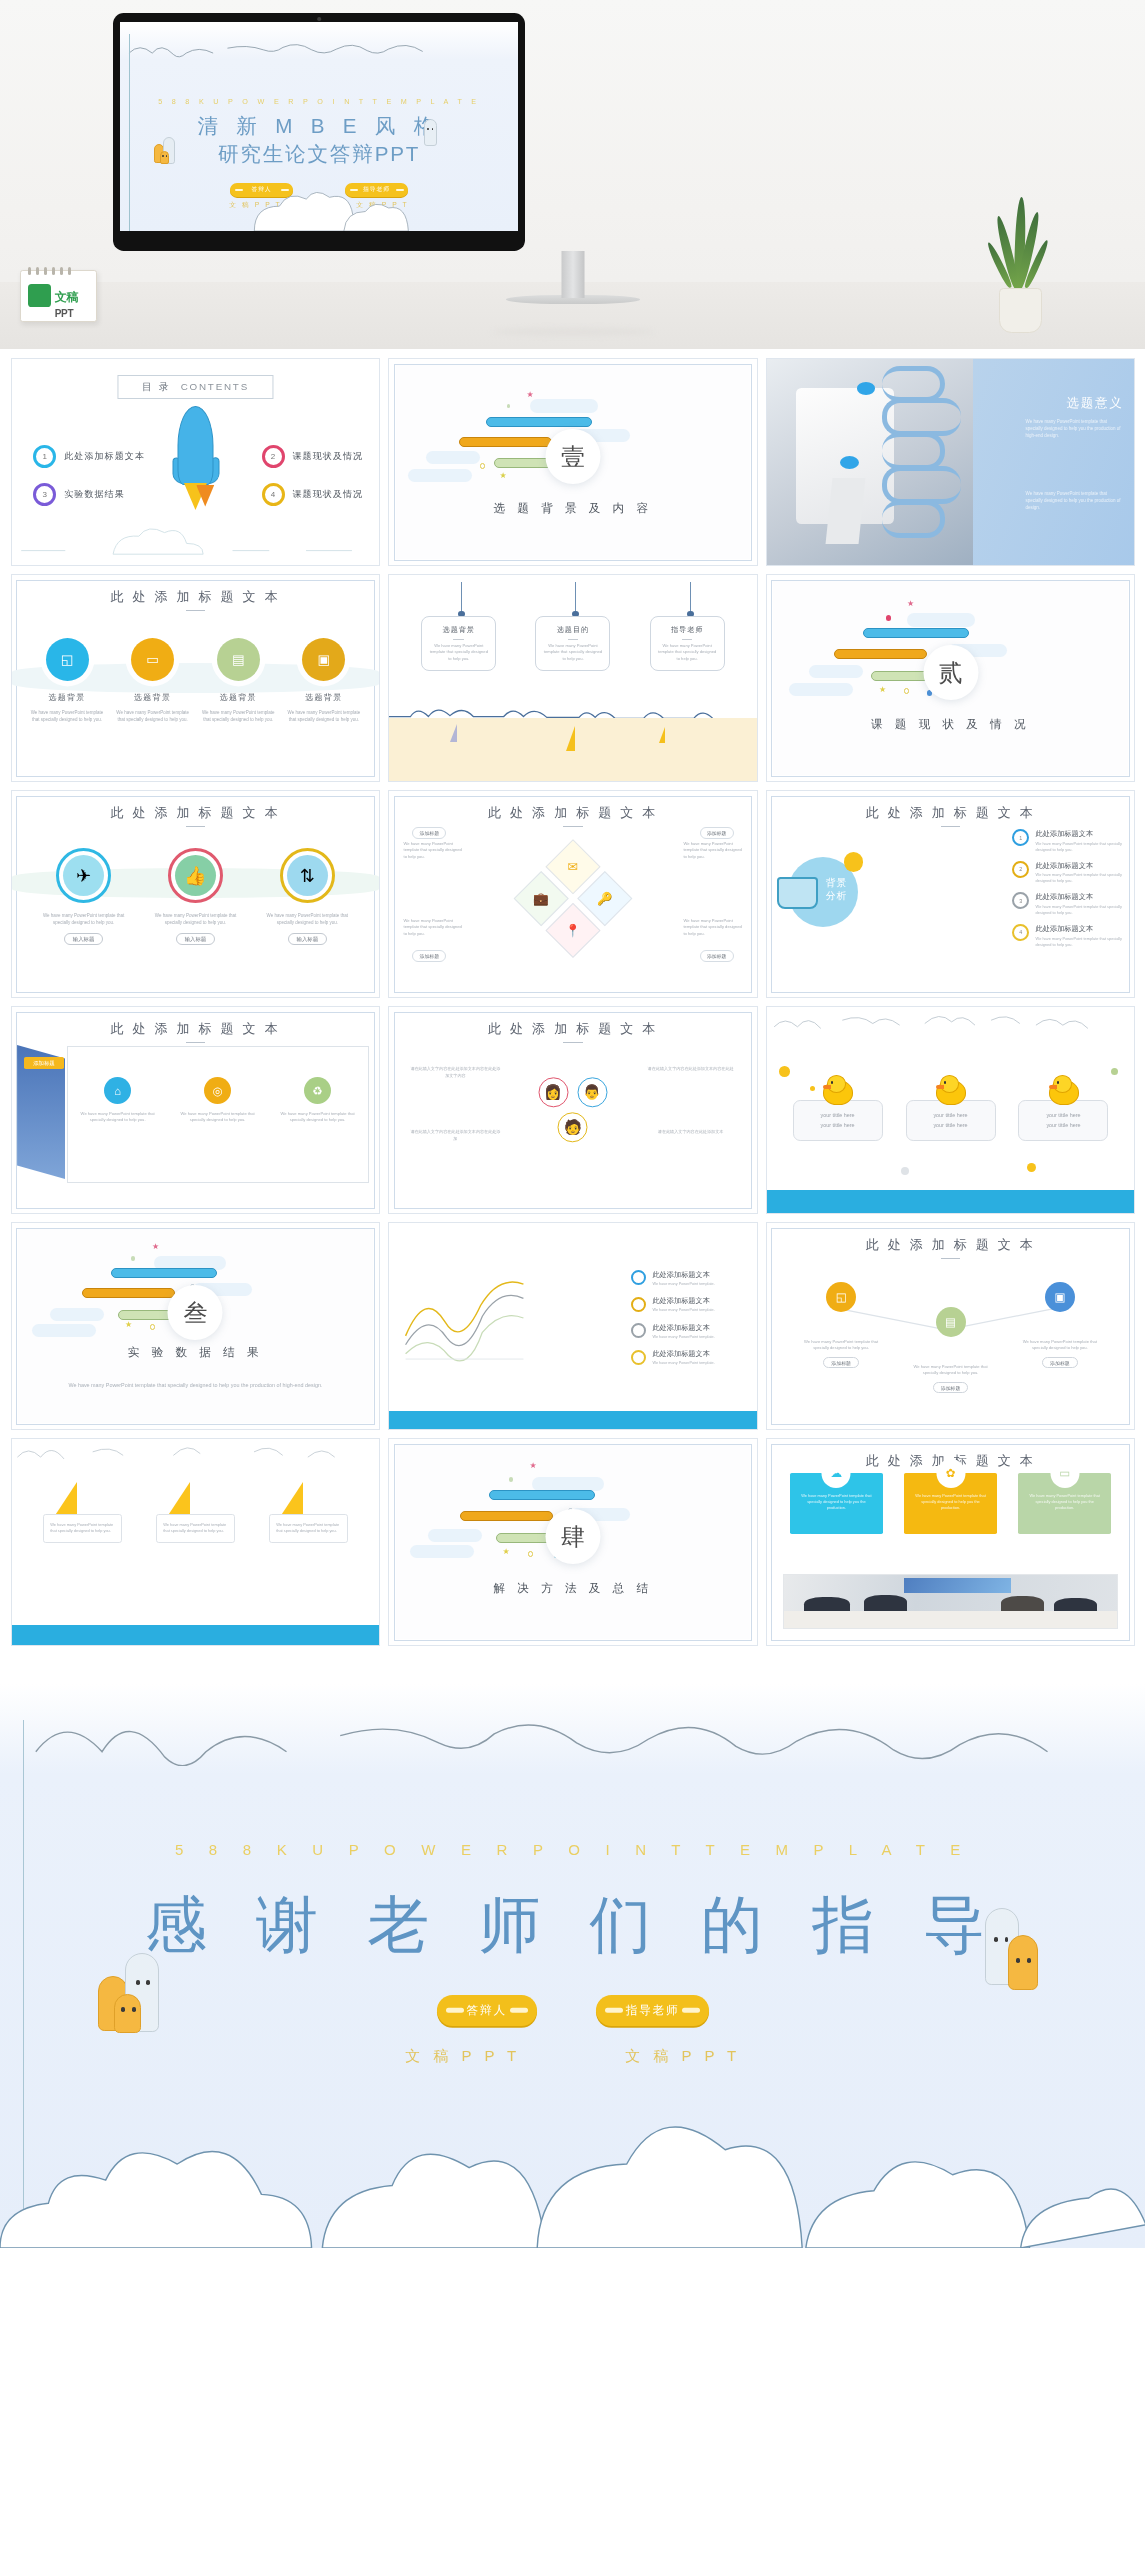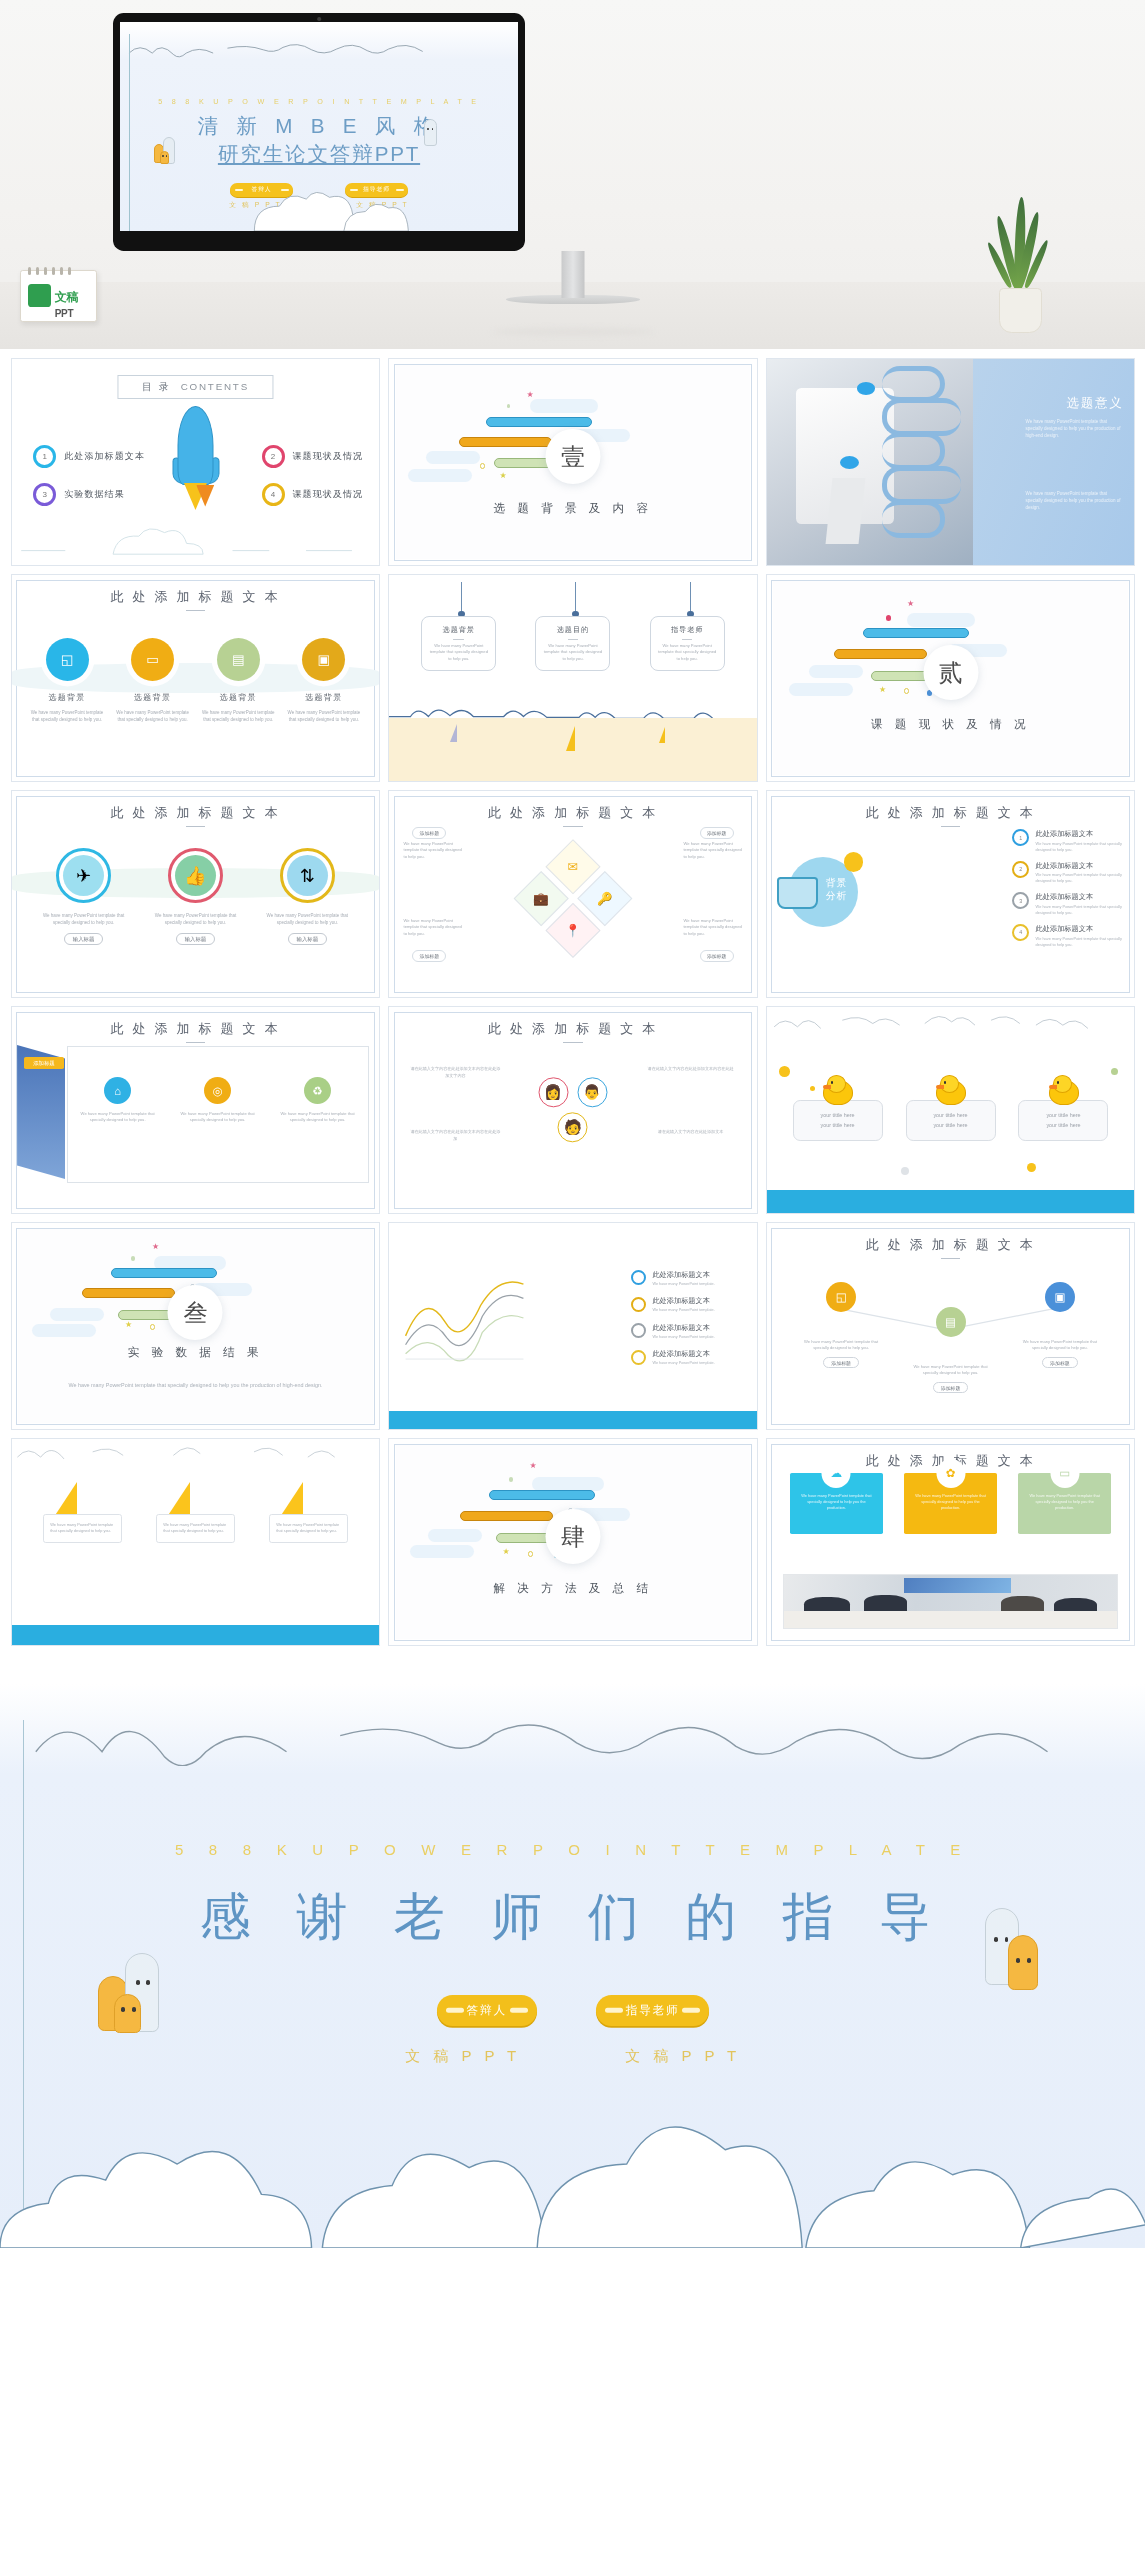--- a/index.html
+++ b/index.html
@@ -41,21 +41,21 @@
   .hero-side-line { position:absolute; left:9px; top:12.5px; bottom:0; width:0.9px; background:#9fc3cf; }
   .hero-eyebrow {
     position:absolute; top:75px; left:0; width:100%;
     text-align:center; color:#e6cf6a; font-size:7.2px; letter-spacing:3.8px;
   }
   .hero-title {
     position:absolute; top:90px; left:0; width:100%; text-align:center;
     color:#6d9dc5; font-size:20.6px; letter-spacing:6.3px; line-height:28px;
     font-weight:400;
   }
-  .hero-title .l2 { letter-spacing:1.8px;text-decoration:underline; }
+  .hero-title .l2 { letter-spacing:1.8px; }
   .hero-pills { position:absolute; top:161px; left:0; width:100%; display:flex; justify-content:center; gap:52px; }
   .pill {
     background:#f5c21d; color:#fff; font-size:5.8px; letter-spacing:0.9px;
     border-radius:18px; padding:2.7px 14.3px; position:relative; min-width:63px; text-align:center;
     box-shadow:0 0.9px 0 #d9a50b;
   }
   .pill::before, .pill::after {
     content:""; position:absolute; top:50%; transform:translateY(-50%);
     width:8px; height:2.2px; background:#fff8d8; border-radius:1.8px;
   }
@@ -231,21 +231,21 @@
   .photo-strip { position:absolute; left:16px; right:16px; bottom:16px; height:55px; background:linear-gradient(100deg,#e8eaec,#cfd6dd 40%,#dfe3e7); border:0.9px solid #e4e7ea; overflow:hidden; }
 
   
   .thanks {
     position:relative; width:1146px; height:564px; margin-top:21.5px;
     background: linear-gradient(180deg,#ffffff 0%,#eaf1fb 16%,#e6eefa 100%);
     overflow:hidden;
   }
   .th-left-line { position:absolute; left:23px; top:36px; bottom:36px; width:0.9px; background:#a9c6d4; }
   .th-eyebrow { position:absolute; top:157px; width:100%; text-align:center; color:#eacf63; font-size:15px; letter-spacing:10.7px; }
-  .th-title { position:absolute; top:199px; width:100%; text-align:center; color:#5f95c4; font-size:51px; letter-spacing:16px; }
+  .th-title { position:absolute; top:199px; width:100%; text-align:center; color:#5f95c4; font-size:62px; letter-spacing:16px; }
   .th-pills { position:absolute; top:311px; width:100%; display:flex; justify-content:center; gap:59px; }
   .th-pill { background:#f3bf1b; color:#fff; font-size:11.6px; letter-spacing:1.8px; border-radius:19.7px; padding:8px 30px; position:relative; box-shadow:0 1.8px 0 #d9a50b; }
   .th-pill::before,.th-pill::after{ content:""; position:absolute; top:50%; transform:translateY(-50%); width:18px; height:4.5px; border-radius:2.7px; background:#fff4cd; }
   .th-pill::before{left:9px;} .th-pill::after{right:9px;}
   .th-subs { position:absolute; top:363px; width:100%; display:flex; justify-content:center; gap:95px; }
   .th-sub { color:#e2c45c; font-size:15px; letter-spacing:4.5px; width:125px; text-align:center; }
 </style>
 </head>
 <body>
 

